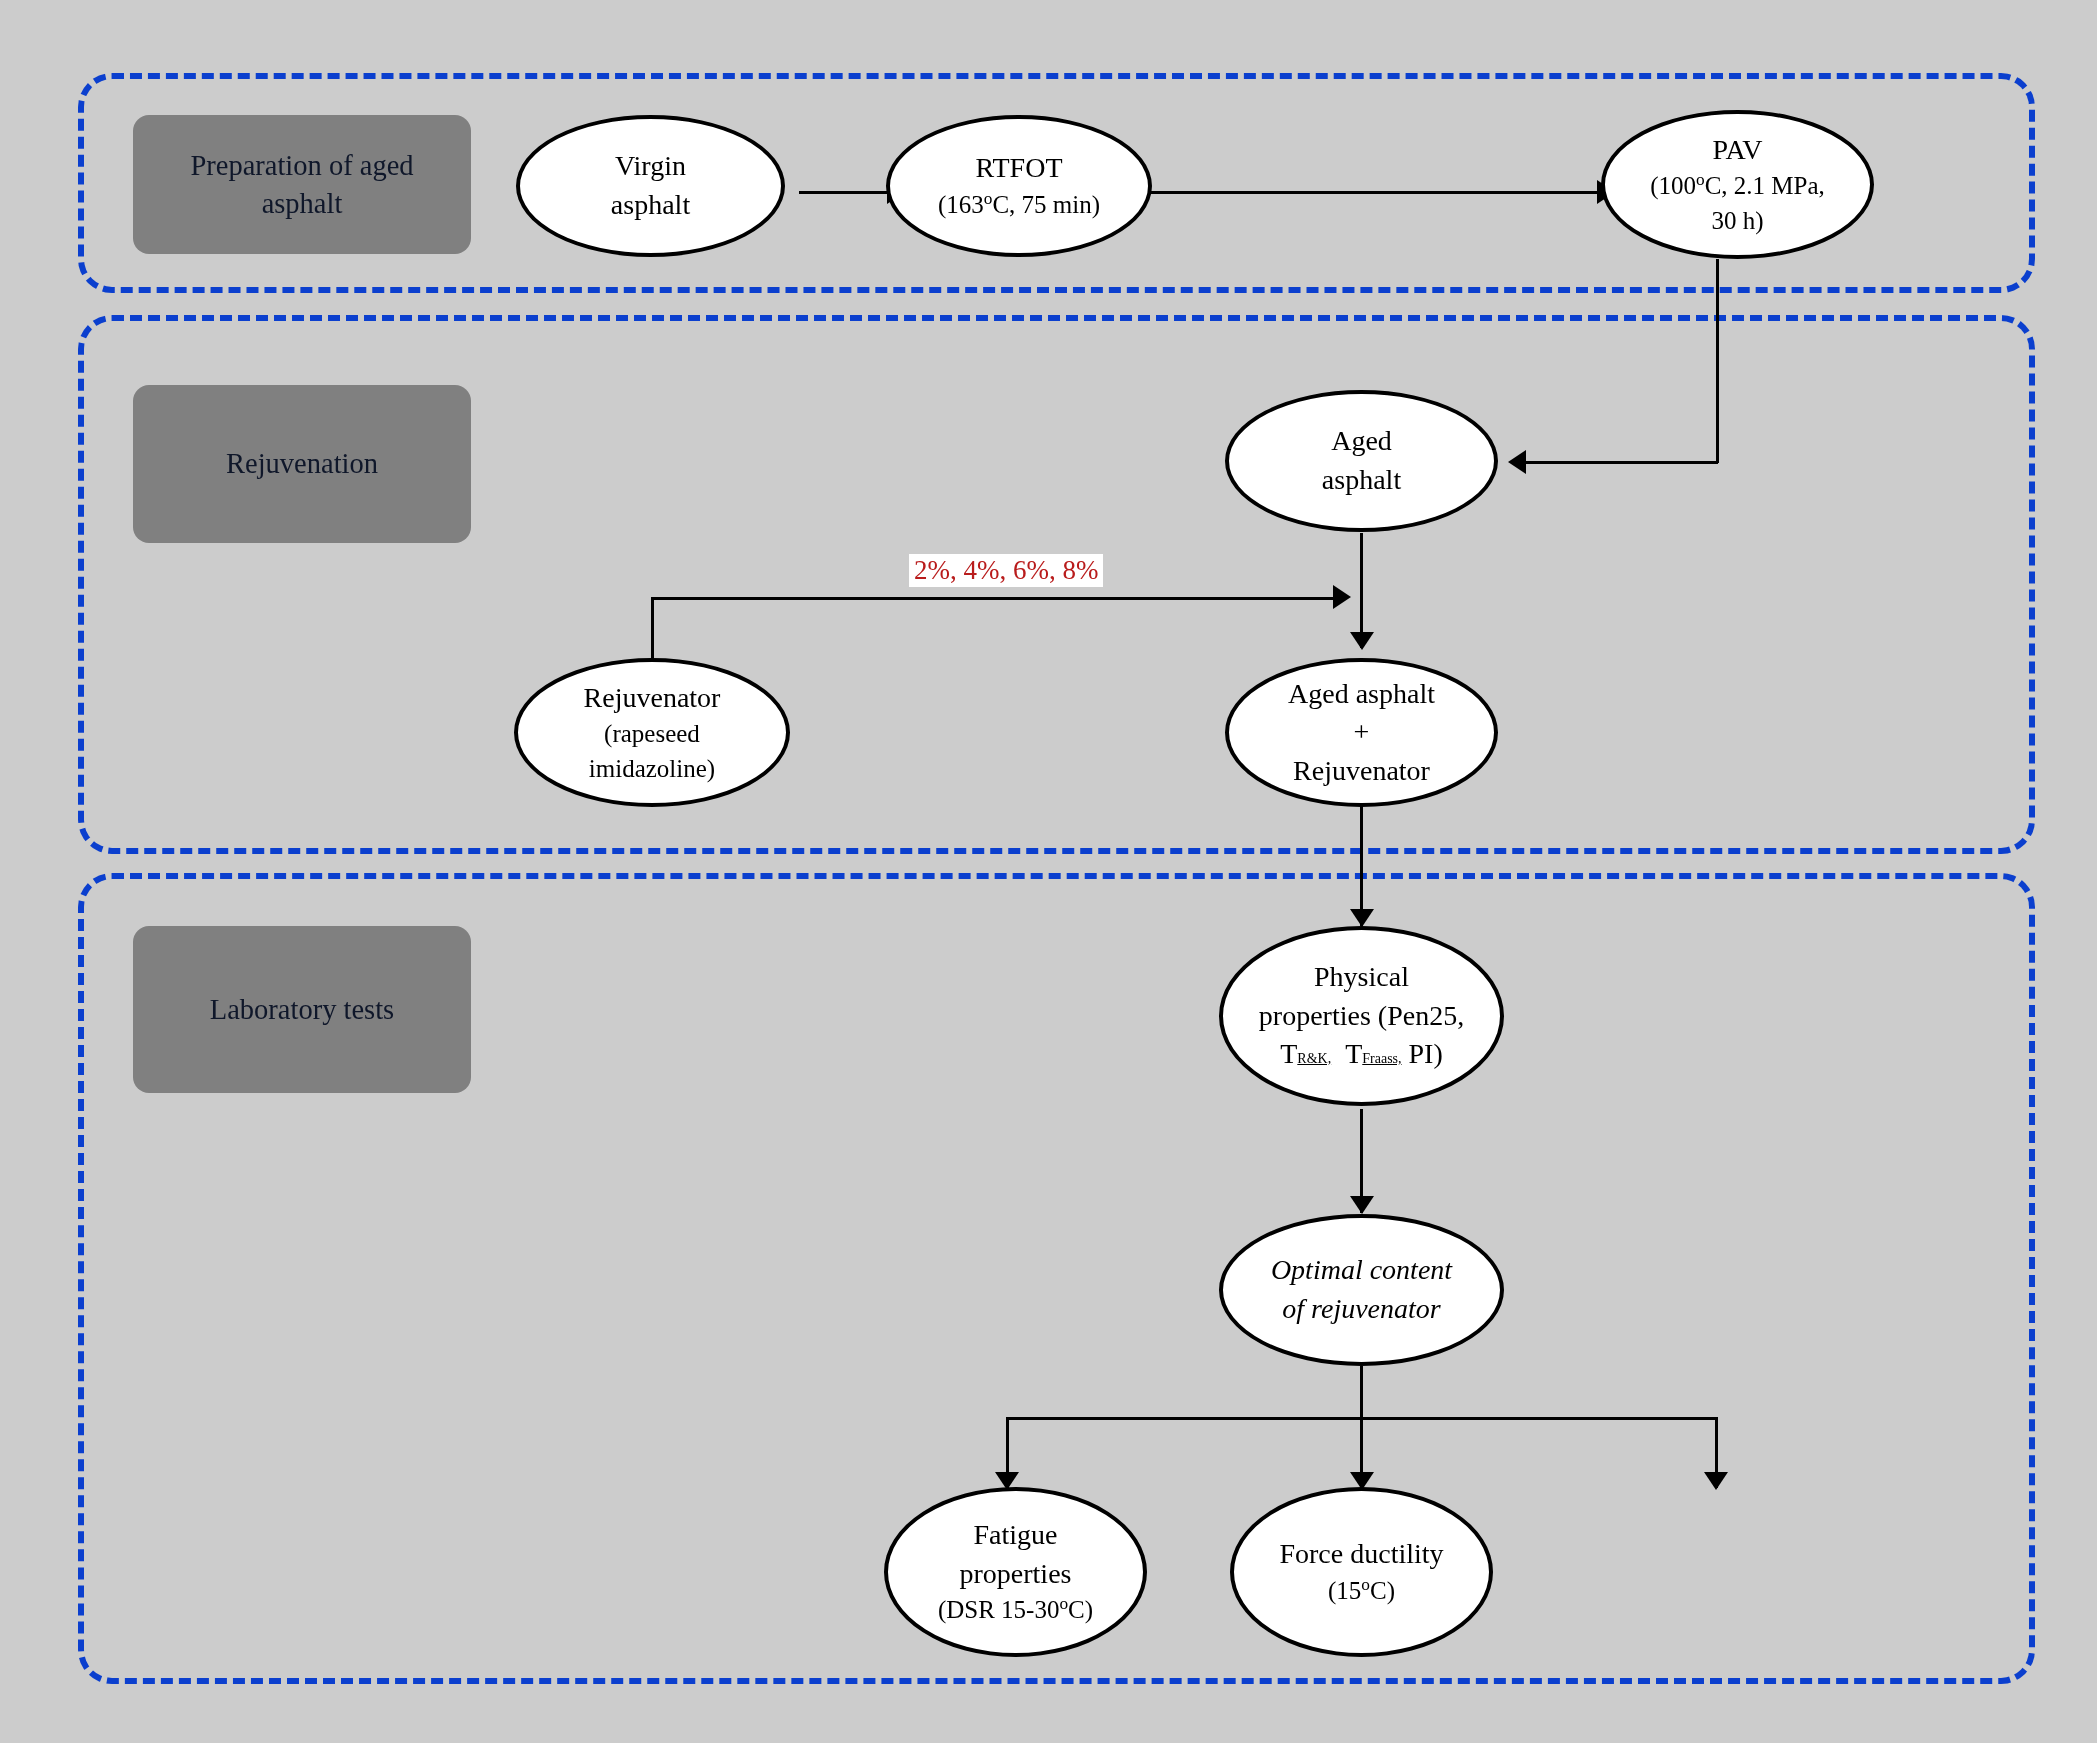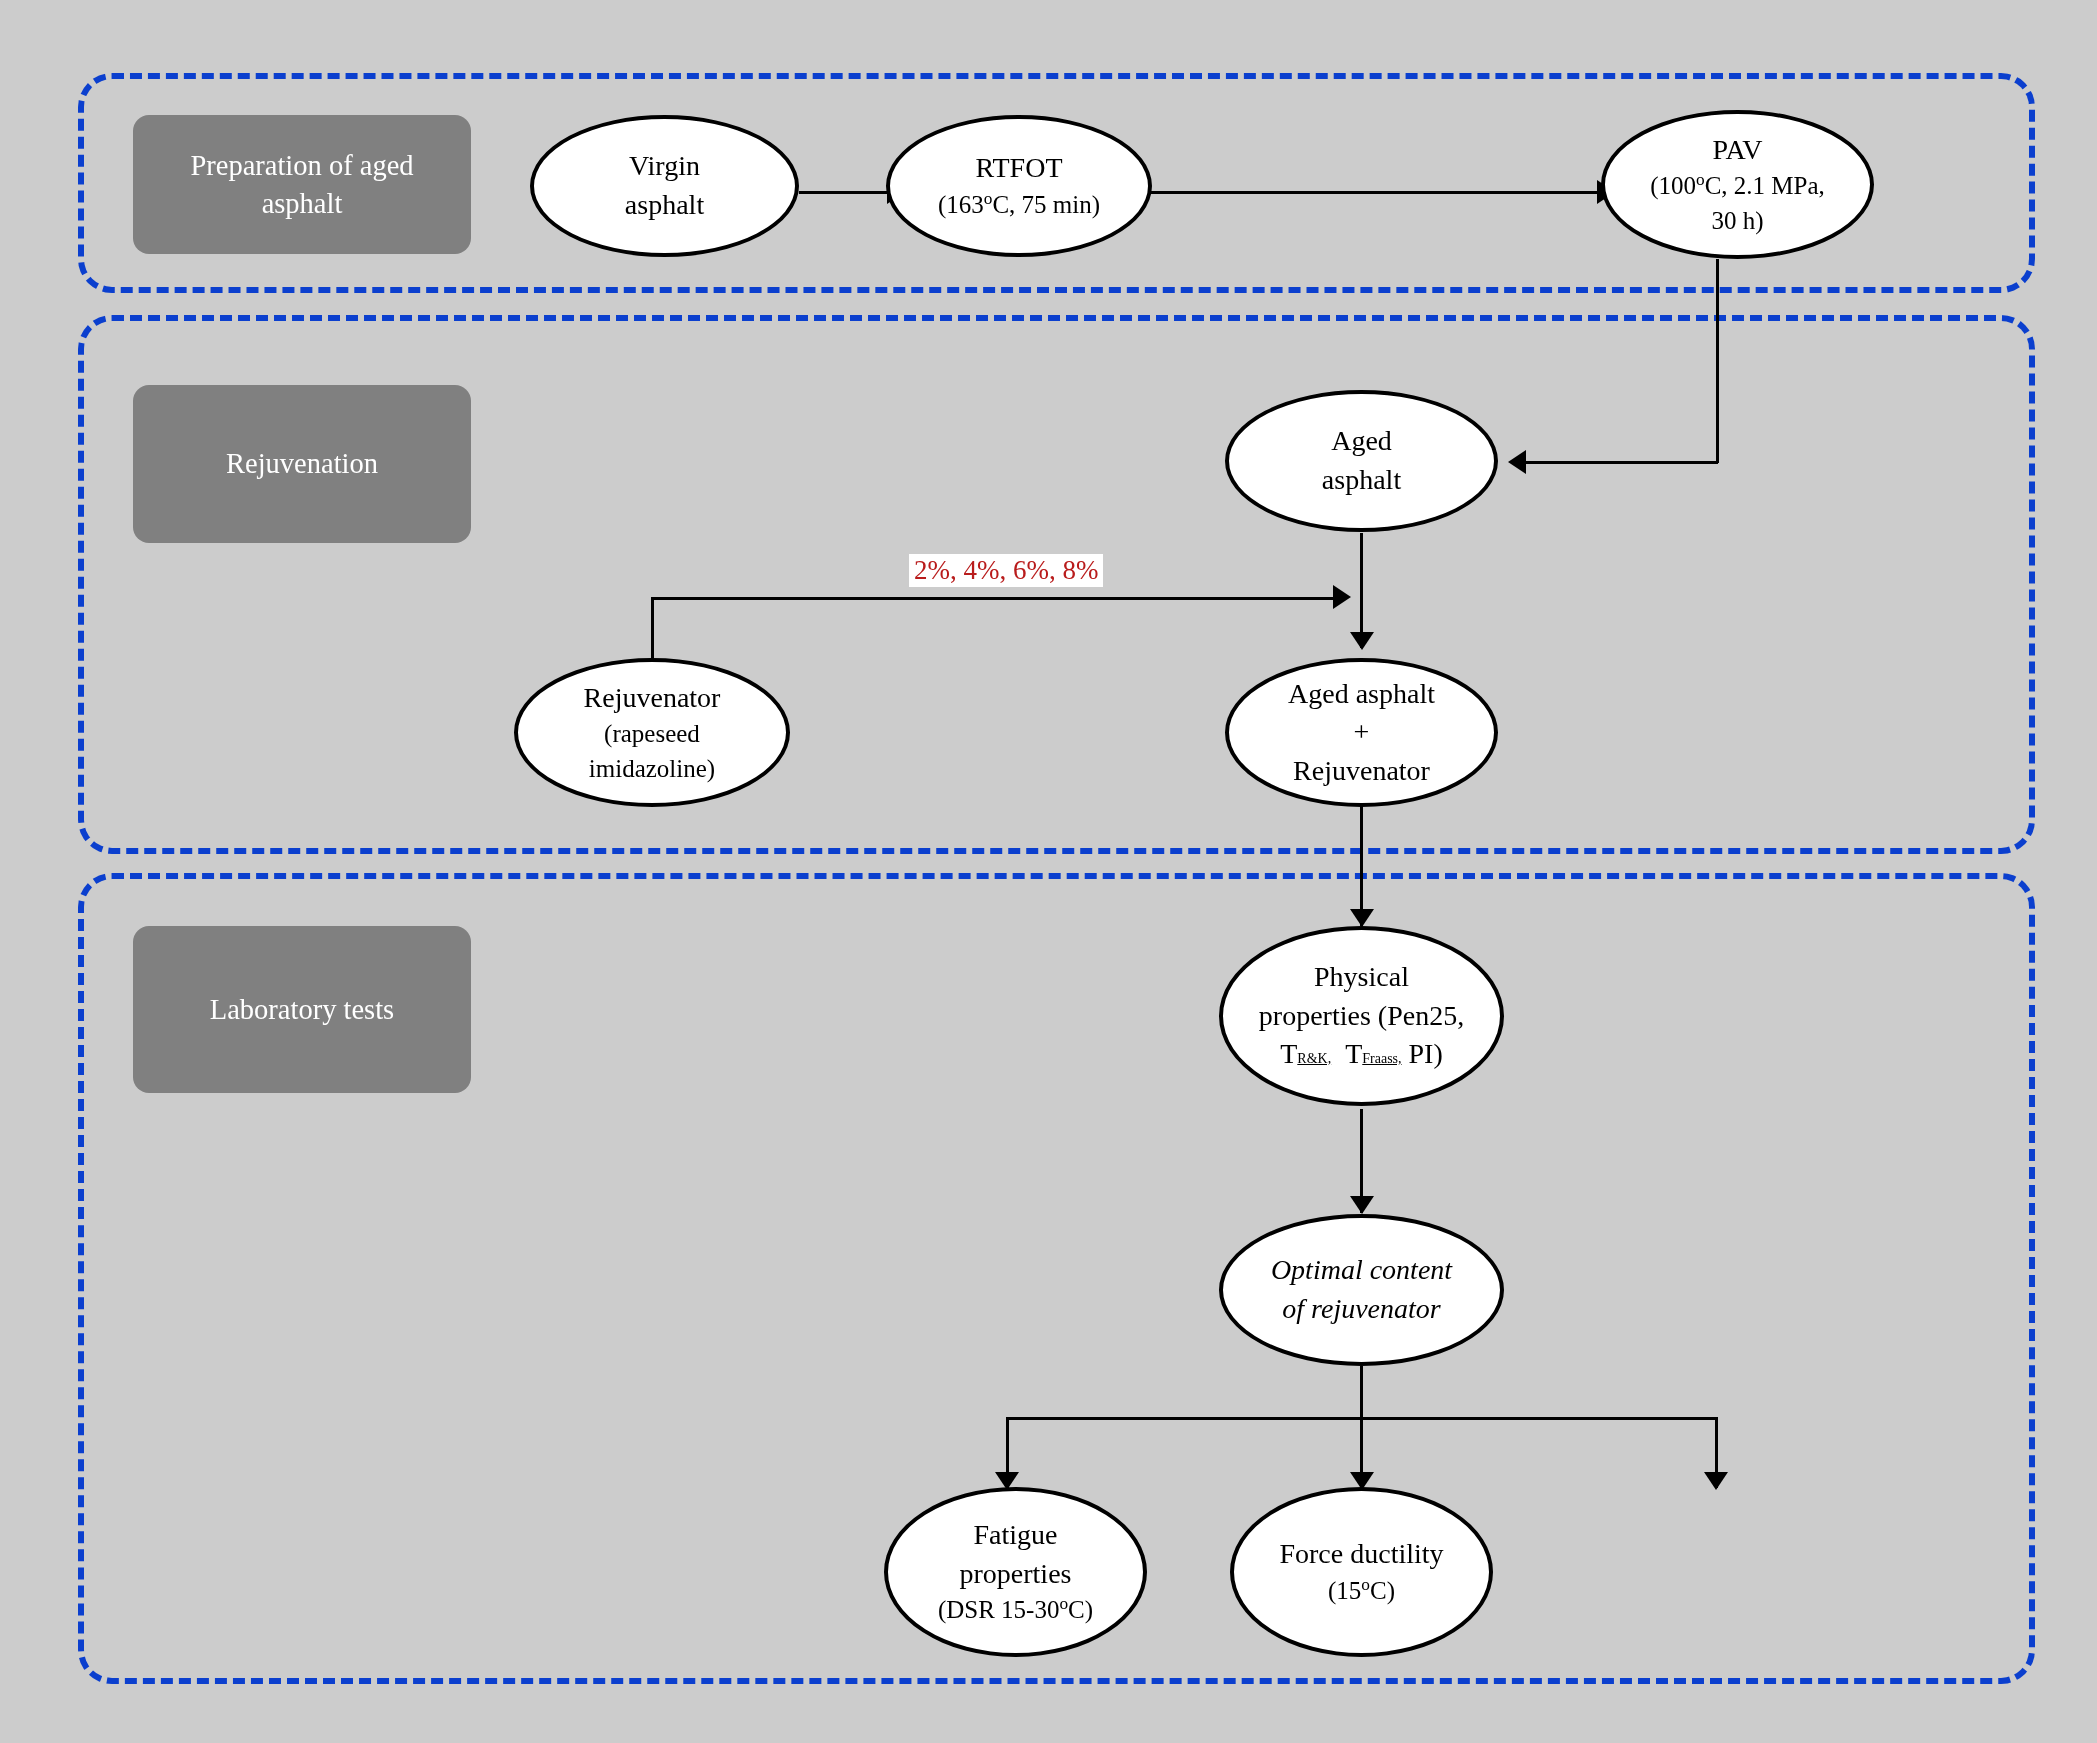--- a/index.html
+++ b/index.html
@@ -16,21 +16,21 @@
     border:6.8px dashed #0b3fce;
     border-radius:34px;
     box-sizing:border-box;
     pointer-events:none;
   }
   
   .stage-label{
     position:absolute;
     background:#808080;
     border-radius:16px;
-    color:#ffffff;
+    color:#0f172a;
     display:flex;
     align-items:center;
     justify-content:center;
     text-align:center;
     font-size:28.5px;
     line-height:1.32;
     box-sizing:border-box;
     padding:6.2px 11px;
     font-family:Liberation Serif, serif;
   }
@@ -145,21 +145,21 @@
 
   <div class="seg v" style="left:1006px;top:1417px;height:71px;"></div>
   <div class="arrow-down" style="left:995px;top:1472px;"></div>
 
   <div class="seg v" style="left:1360px;top:1417px;height:71px;"></div>
   <div class="arrow-down" style="left:1350px;top:1472px;"></div>
 
   <div class="seg v" style="left:1715px;top:1417px;height:71px;"></div>
   <div class="arrow-down" style="left:1704px;top:1472px;"></div>
 
-  <div class="node" style="left:530px;top:115px;width:269px;height:142px;">
+  <div class="node" style="left:516px;top:115px;width:269px;height:142px;">
     <div class="node-inner">
       <span class="node-line">Virgin</span>
       <span class="node-line">asphalt</span>
     </div>
   </div>
 
   <div class="node" style="left:886px;top:115px;width:266px;height:142px;">
     <div class="node-inner">
       <span class="node-line">RTFOT</span>
       <span class="node-line small"><span>(163</span><span class="sup">o</span><span>C, 75 min)</span></span>

